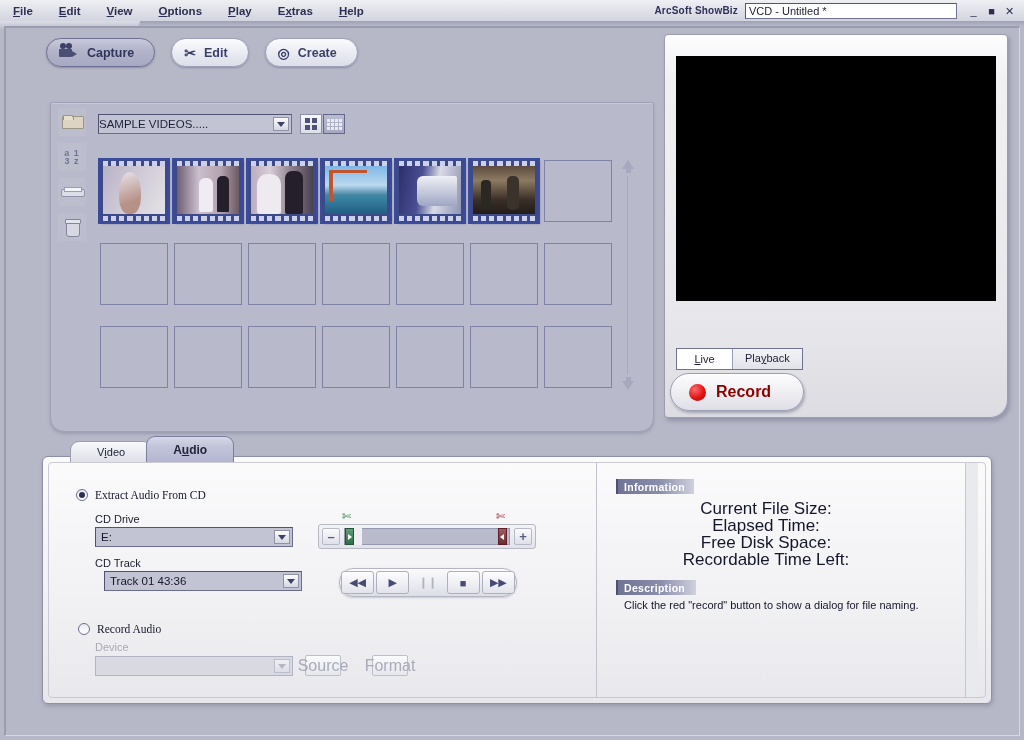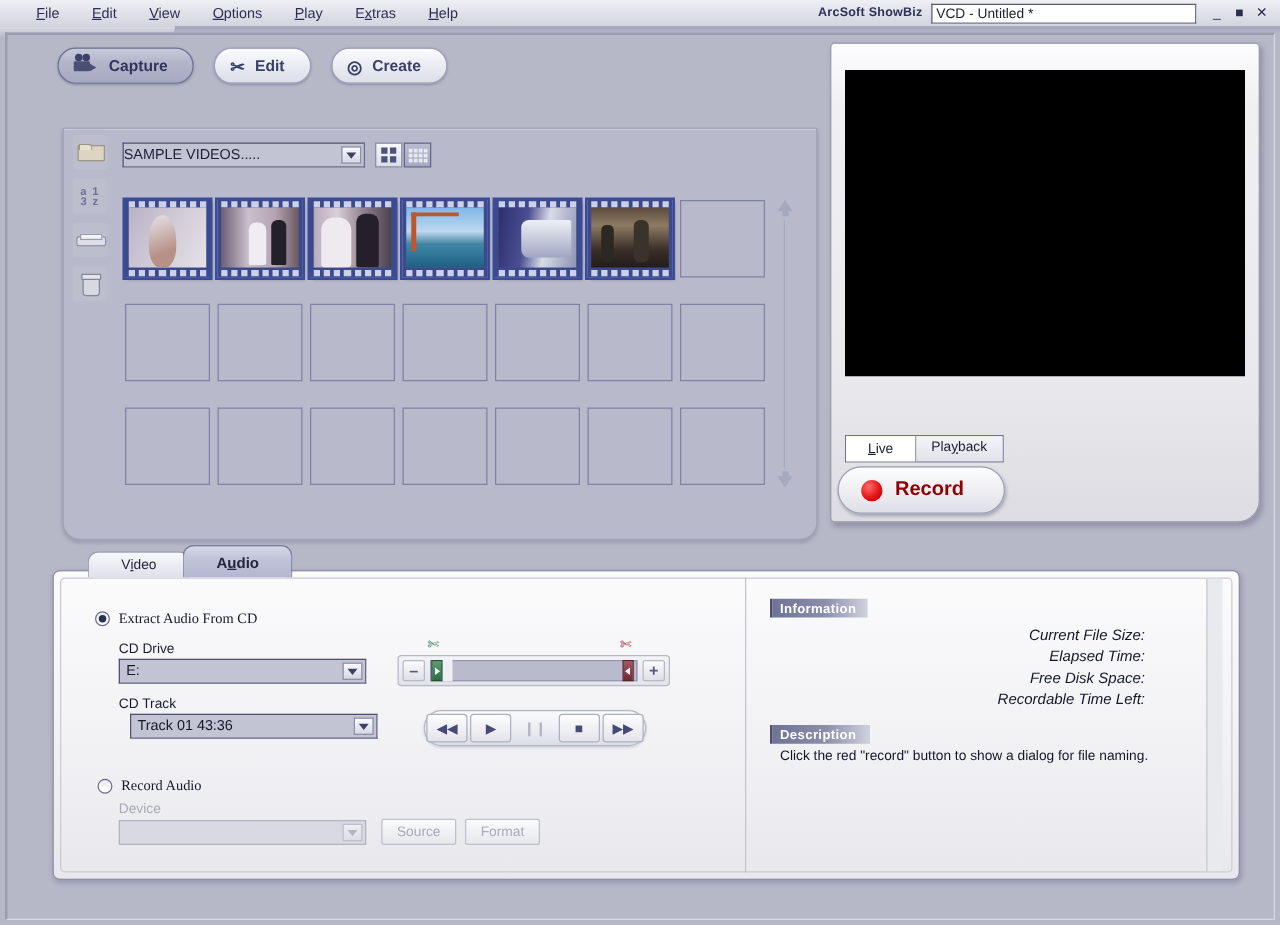--- a/index.html
+++ b/index.html
@@ -11,21 +11,21 @@
     overflow: hidden;
   }
   .app { position: relative; width: 1024px; height: 740px; background: #b6b8c8; }
 
   
   .titlebar {
     position: absolute; left: 0; top: 0; width: 1024px; height: 21px;
     background: linear-gradient(to bottom,#eff0f4 0%,#e2e3ea 45%,#d2d4df 100%);
     display: flex; align-items: center;
   }
-  .menu { display: flex; gap: 0px; padding-left: 16px; }
+  .menu { display: flex; gap: 0px; padding-left: 0; font-weight: bold; }
   .menu-item {
     padding: 2px 13px; color: #2c2f52; font-size: 11.5px; cursor: default;
   }
   .menu-item u { text-decoration: underline; }
   .title-right {
     position: absolute; right: 4px; top: 0; height: 21px;
     display: flex; align-items: center; gap: 7px;
   }
   .app-title {
     font-weight: bold; color: #2d3158; font-size: 10px; letter-spacing: .2px;
@@ -250,25 +250,25 @@
   .combo{
     position:absolute; height:20px; background:#c2c4d4;
     border:1px solid #6a6d8b; border-top-color:#4f5270; border-left-color:#4f5270;
     display:flex;align-items:center;padding-left:5px;font-size:11.5px;color:#15172a;cursor:pointer;
   }
   .combo.dis{ background:#d8d9e1; border-color:#b2b4c2; color:#a9abba; }
   .combo.dis .dd-arrow{ background:linear-gradient(to bottom,#eef0f4,#dcdde5); border-color:#bcbecb; }
   .combo.dis .dd-arrow:after{ border-top-color:#b4b6c4; }
 
   .gbtn{
-    position:absolute; height:21px; width:60px;
+    position:absolute; height:21px; width:36px;
     background: linear-gradient(to bottom,#fafbfc,#e6e7ec);
     border:1px solid #bdbfca; border-radius:2px;
     display:flex;align-items:center;justify-content:center;
-    font-size:11px; color:#a9abb9;
+    font-size:16px; color:#a9abb9;
   }
 
   
   .trimwrap{ position:absolute; left:318px; top:524px; width:218px; height:25px; }
   .trim-frame{
     position:absolute; left:0; top:0; width:218px; height:25px;
     background:linear-gradient(to bottom,#f3f4f7,#e2e3e9);
     border:1px solid #b6b8c4; border-radius:3px;
   }
   .minus,.plus{
@@ -317,21 +317,21 @@
 
   
   .sec-head{
     position:absolute; height:15px; padding:0 9px 0 6px;
     background: linear-gradient(to right,#6f7394 0%,#8b8fac 55%,#cfd1dd 100%);
     color:#fff; font-size:10.5px; font-weight:bold; letter-spacing:.3px;
     display:flex; align-items:center;
     border-left:2px solid #4d5071;
   }
   .info-rows{ position:absolute; left:616px; top:500px; width:300px; }
-  .info-row{ display:flex; justify-content:flex-end; font-size:12px; color:#14162a; line-height:17px;font-style:italic; }
+  .info-row{ display:flex; justify-content:center; font-size:17px; color:#14162a; line-height:17px; }
   .info-val{ width:0px; }
   .desc-text{
     position:absolute; left:624px; top:599px; width:350px;
     font-size:11px; color:#14162a;
   }
 
   .bp-scroll{
     position:absolute; right:46px; top:463px; width:13px; height:234px;
     background:#e9eaee; border-left:1px solid #c6c7d1;
   }

